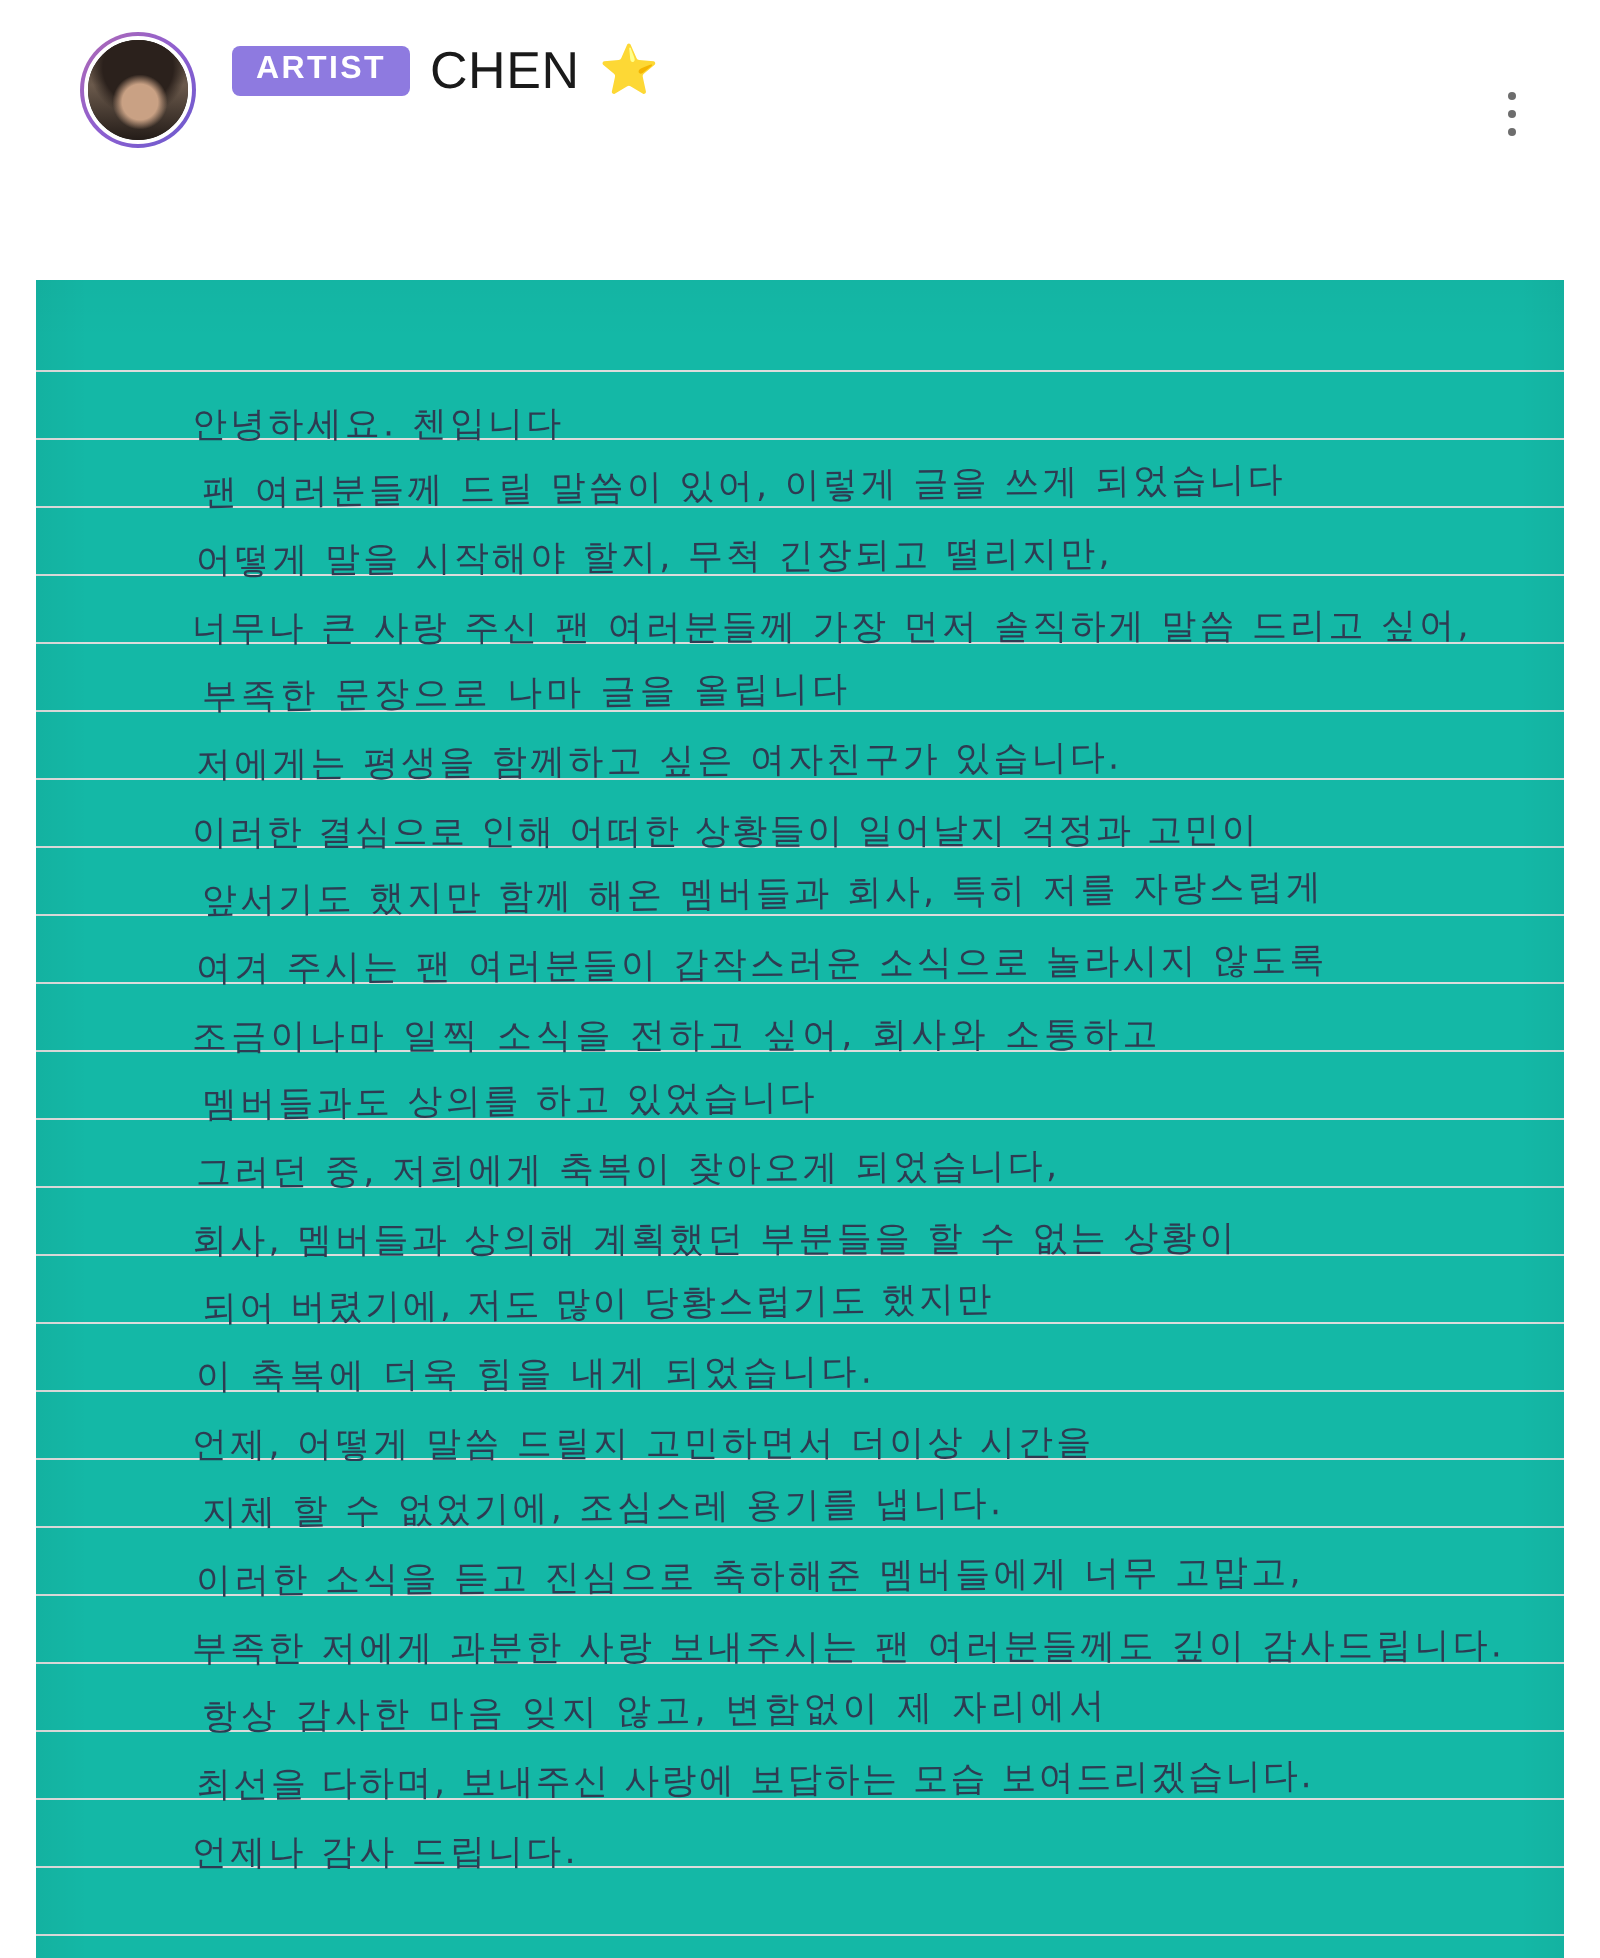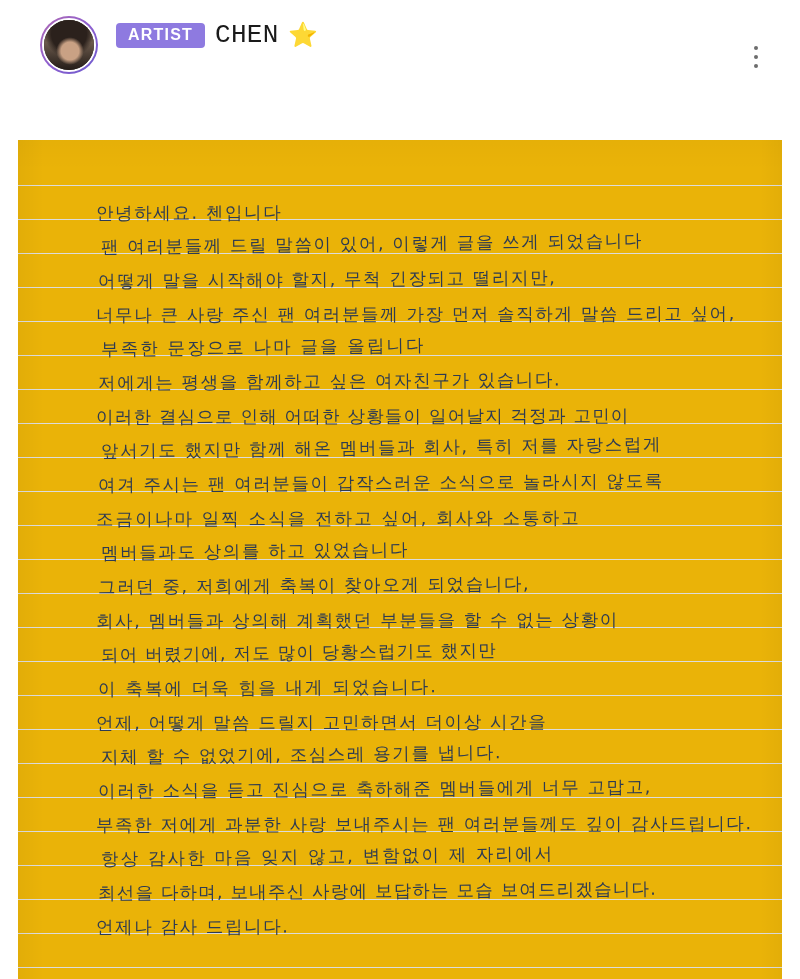--- a/index.html
+++ b/index.html
@@ -82,21 +82,20 @@
     letter-spacing: 1.2px;
     padding: 4px 12px 5px;
     border-radius: 4px;
     line-height: 1;
   }
 
   .author-name {
     font-size: 26px;
     color: #1a1a1a;
     letter-spacing: 0.3px;
-    font-family: Liberation Mono, monospace;
   }
 
   .name-emoji {
     font-size: 24px;
     line-height: 1;
   }
 
   .timestamp {
     margin-top: 12px;
     font-size: 16px;
@@ -125,21 +124,21 @@
     height: 4px;
     border-radius: 50%;
     background: #6d6d6d;
   }
 
   
   .letter {
     position: relative;
     margin: 30px 18px 0 18px;
     height: 840px;
-    background: #eab308;
+    background: #14b8a6;
     overflow: hidden;
   }
 
   .letter-lines {
     position: absolute;
     left: 0; right: 0; top: 0; bottom: 0;
     background-image: repeating-linear-gradient(
       to bottom,
       rgba(0,0,0,0) 0px,
       rgba(0,0,0,0) 33px,

